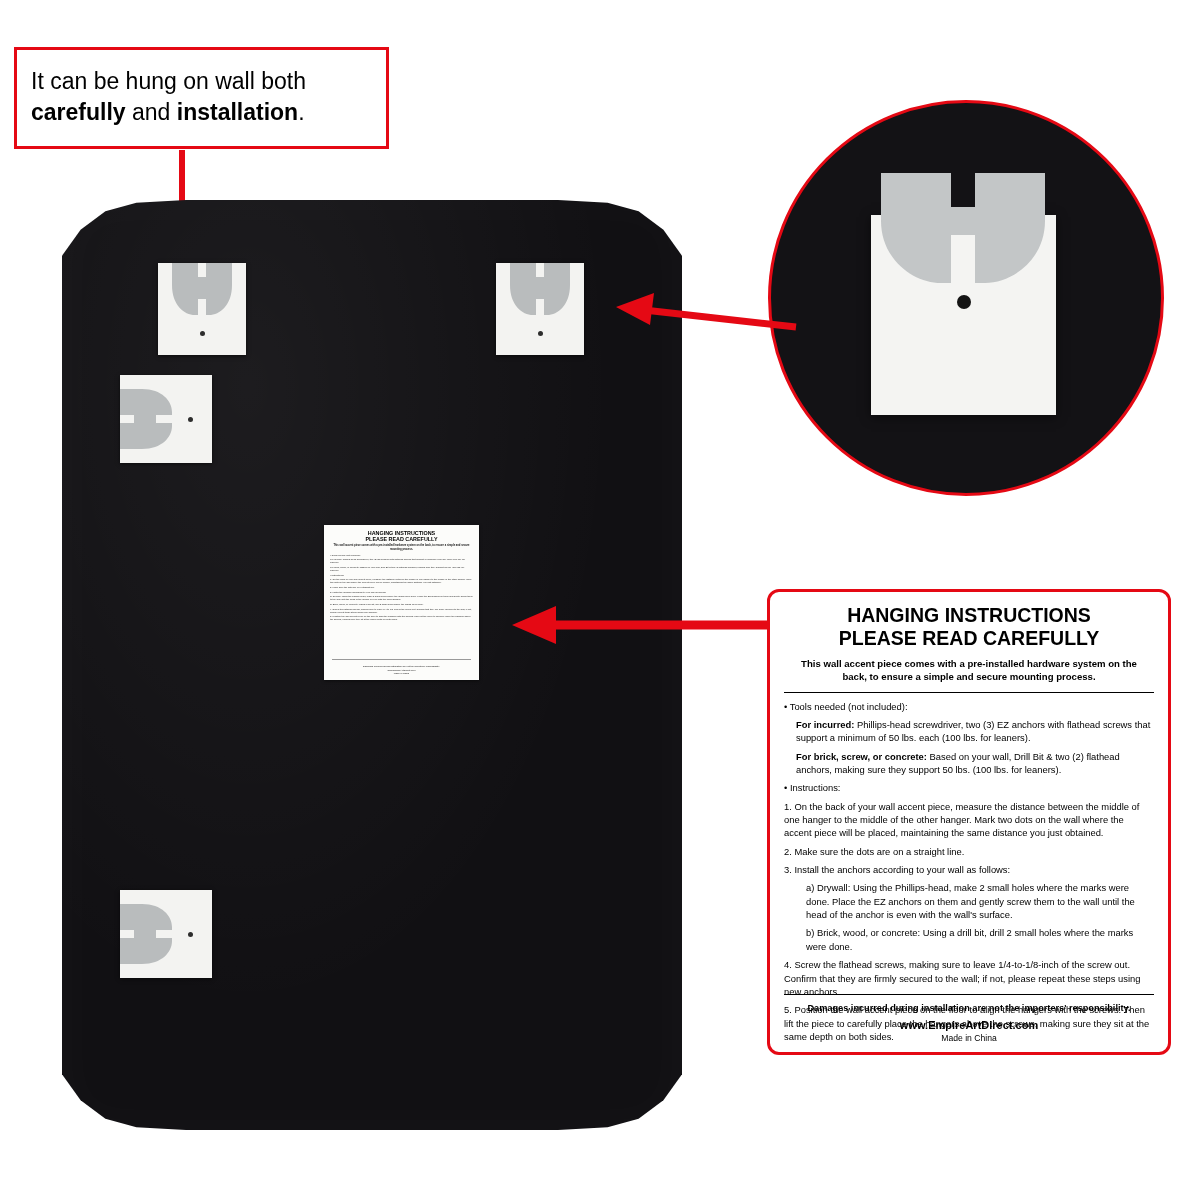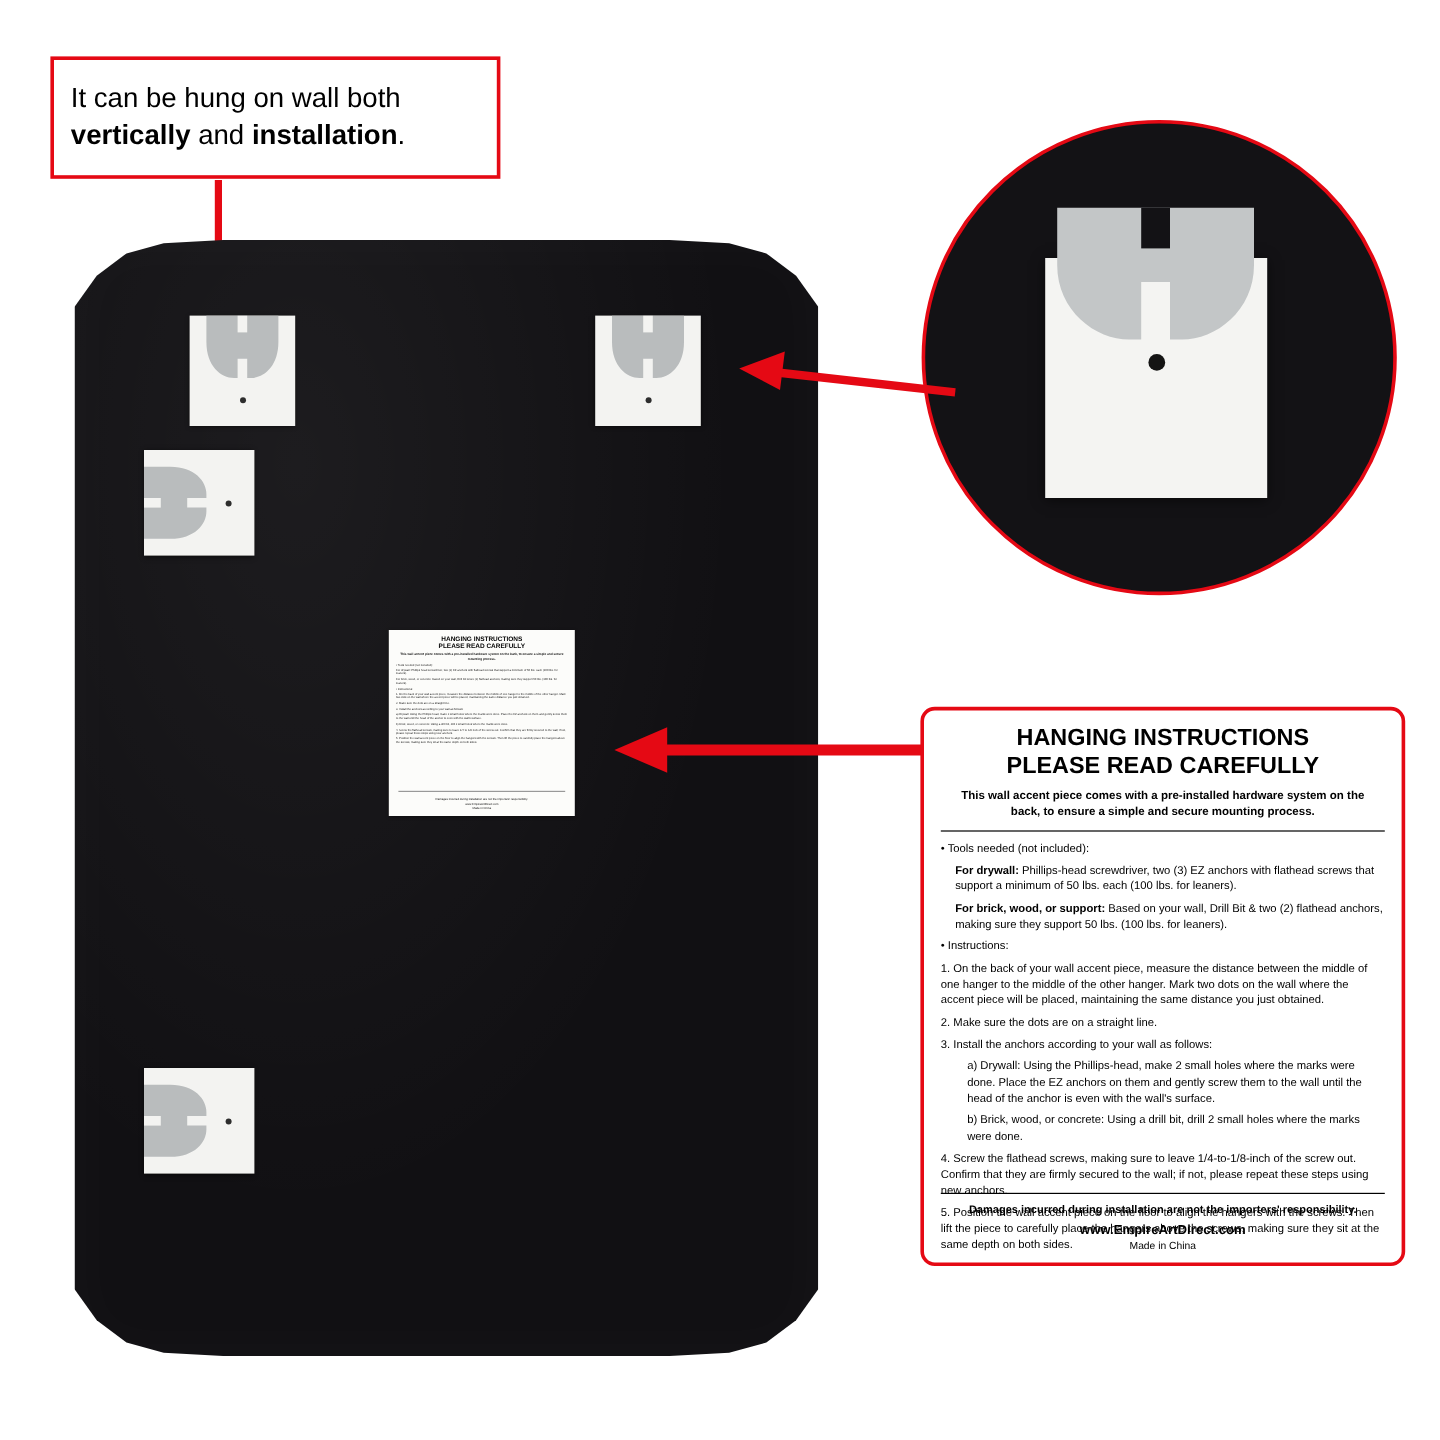--- a/index.html
+++ b/index.html
@@ -11,21 +11,21 @@
     width: 1200px;
     height: 1200px;
     position: relative;
     font-family: "Liberation Sans", sans-serif;
     overflow: hidden;
   }
 
   
   .callout-top {
     position: absolute;
-    left: 42px;
+    left: 14px;
     top: 47px;
     width: 375px;
     box-sizing: border-box;
     border: 3px solid #e50914;
     background: #ffffff;
     padding: 16px 14px 18px 14px;
     font-size: 23px;
     line-height: 1.35;
     color: #000;
   }
@@ -242,21 +242,21 @@
     left: 14px; right: 14px;
     bottom: 57px;
     border-top: 1px solid #000;
   }
 </style>
 </head>
 <body>
 
 <div class="callout-top">
   <span>It can be hung on wall both</span>
-  <span class="line2"><span class="bold">vertically</span><span> and </span><span class="bold">installation</span><span>.</span></span>
+  <span class="line2"><span class="bold">carefully</span><span> and </span><span class="bold">installation</span><span>.</span></span>
 </div>
 
 <svg class="arrow-svg" style="left:150px; top:150px; width:90px; height:110px;" viewBox="0 0 90 110">
   <path d="M32,0 L32,68" stroke="#e50914" stroke-width="6" fill="none"></path>
   <polygon points="32,92 18,62 46,62" fill="#e50914"></polygon>
 </svg>
 
 <div class="panel-wrap">
   <div class="panel"></div>
   <div class="panel-sheen"></div>
@@ -342,22 +342,22 @@
 
 <div class="instr-card">
   <div class="instr-title">
     <div>HANGING INSTRUCTIONS</div>
     <div>PLEASE READ CAREFULLY</div>
   </div>
   <div class="instr-sub">This wall accent piece comes with a pre-installed hardware system on the back, to ensure a simple and secure mounting process.</div>
   <hr class="instr-hr">
   <div class="instr-body">
     <p>• Tools needed (not included):</p>
-    <p class="indent-1"><span class="bold">For drywall:</span><span> Phillips-head  screwdriver,  two  (3)  EZ  anchors  with  flathead  screws  that support a minimum of 50 lbs. each (100 lbs. for leaners).</span></p>
-    <p class="indent-1"><span class="bold">For brick, wood, or support:</span><span> Based on your wall, Drill Bit &amp; two (2) flathead anchors, making sure they support 50 lbs. (100 lbs. for leaners).</span></p>
+    <p class="indent-1"><span class="bold">For incurred:</span><span> Phillips-head  screwdriver,  two  (3)  EZ  anchors  with  flathead  screws  that support a minimum of 50 lbs. each (100 lbs. for leaners).</span></p>
+    <p class="indent-1"><span class="bold">For brick, screw, or concrete:</span><span> Based on your wall, Drill Bit &amp; two (2) flathead anchors, making sure they support 50 lbs. (100 lbs. for leaners).</span></p>
     <p>• Instructions:</p>
     <p>1. On the back of your wall accent piece, measure the distance between the middle of one hanger to the middle of the other hanger. Mark two dots on the wall where the accent piece will be placed, maintaining the same distance you just obtained.</p>
     <p>2. Make sure the dots are on a straight line.</p>
     <p>3. Install the anchors according to your wall as follows:</p>
     <p class="indent-2">a) Drywall:  Using the Phillips-head, make 2 small holes where the marks were done. Place the EZ anchors on them and gently screw them to the wall until the head of the anchor is even with the wall's surface.</p>
     <p class="indent-2">b) Brick, wood, or concrete: Using a drill bit, drill 2 small holes where the marks were done.</p>
     <p>4. Screw the flathead screws, making sure to leave 1/4-to-1/8-inch of the screw out. Confirm that they are firmly secured to the wall; if not, please repeat these steps using new anchors.</p>
     <p>5. Position the wall accent piece on the floor to align the hangers with the screws. Then lift the piece to carefully place the hangers above the screws, making sure they sit at the same depth on both sides.</p>
   </div>
   <div class="footer-hr"></div>

